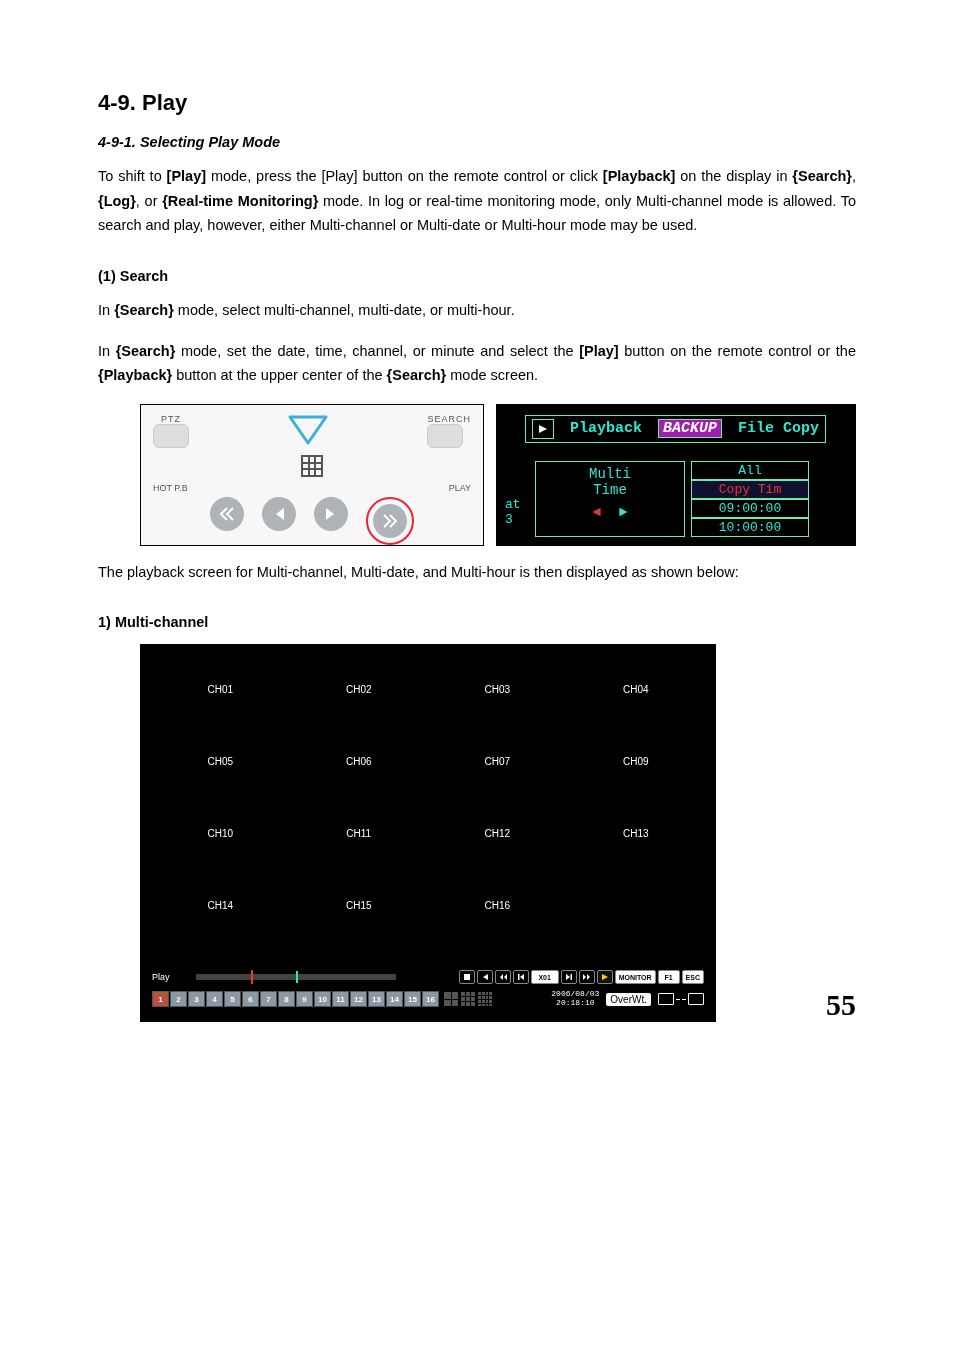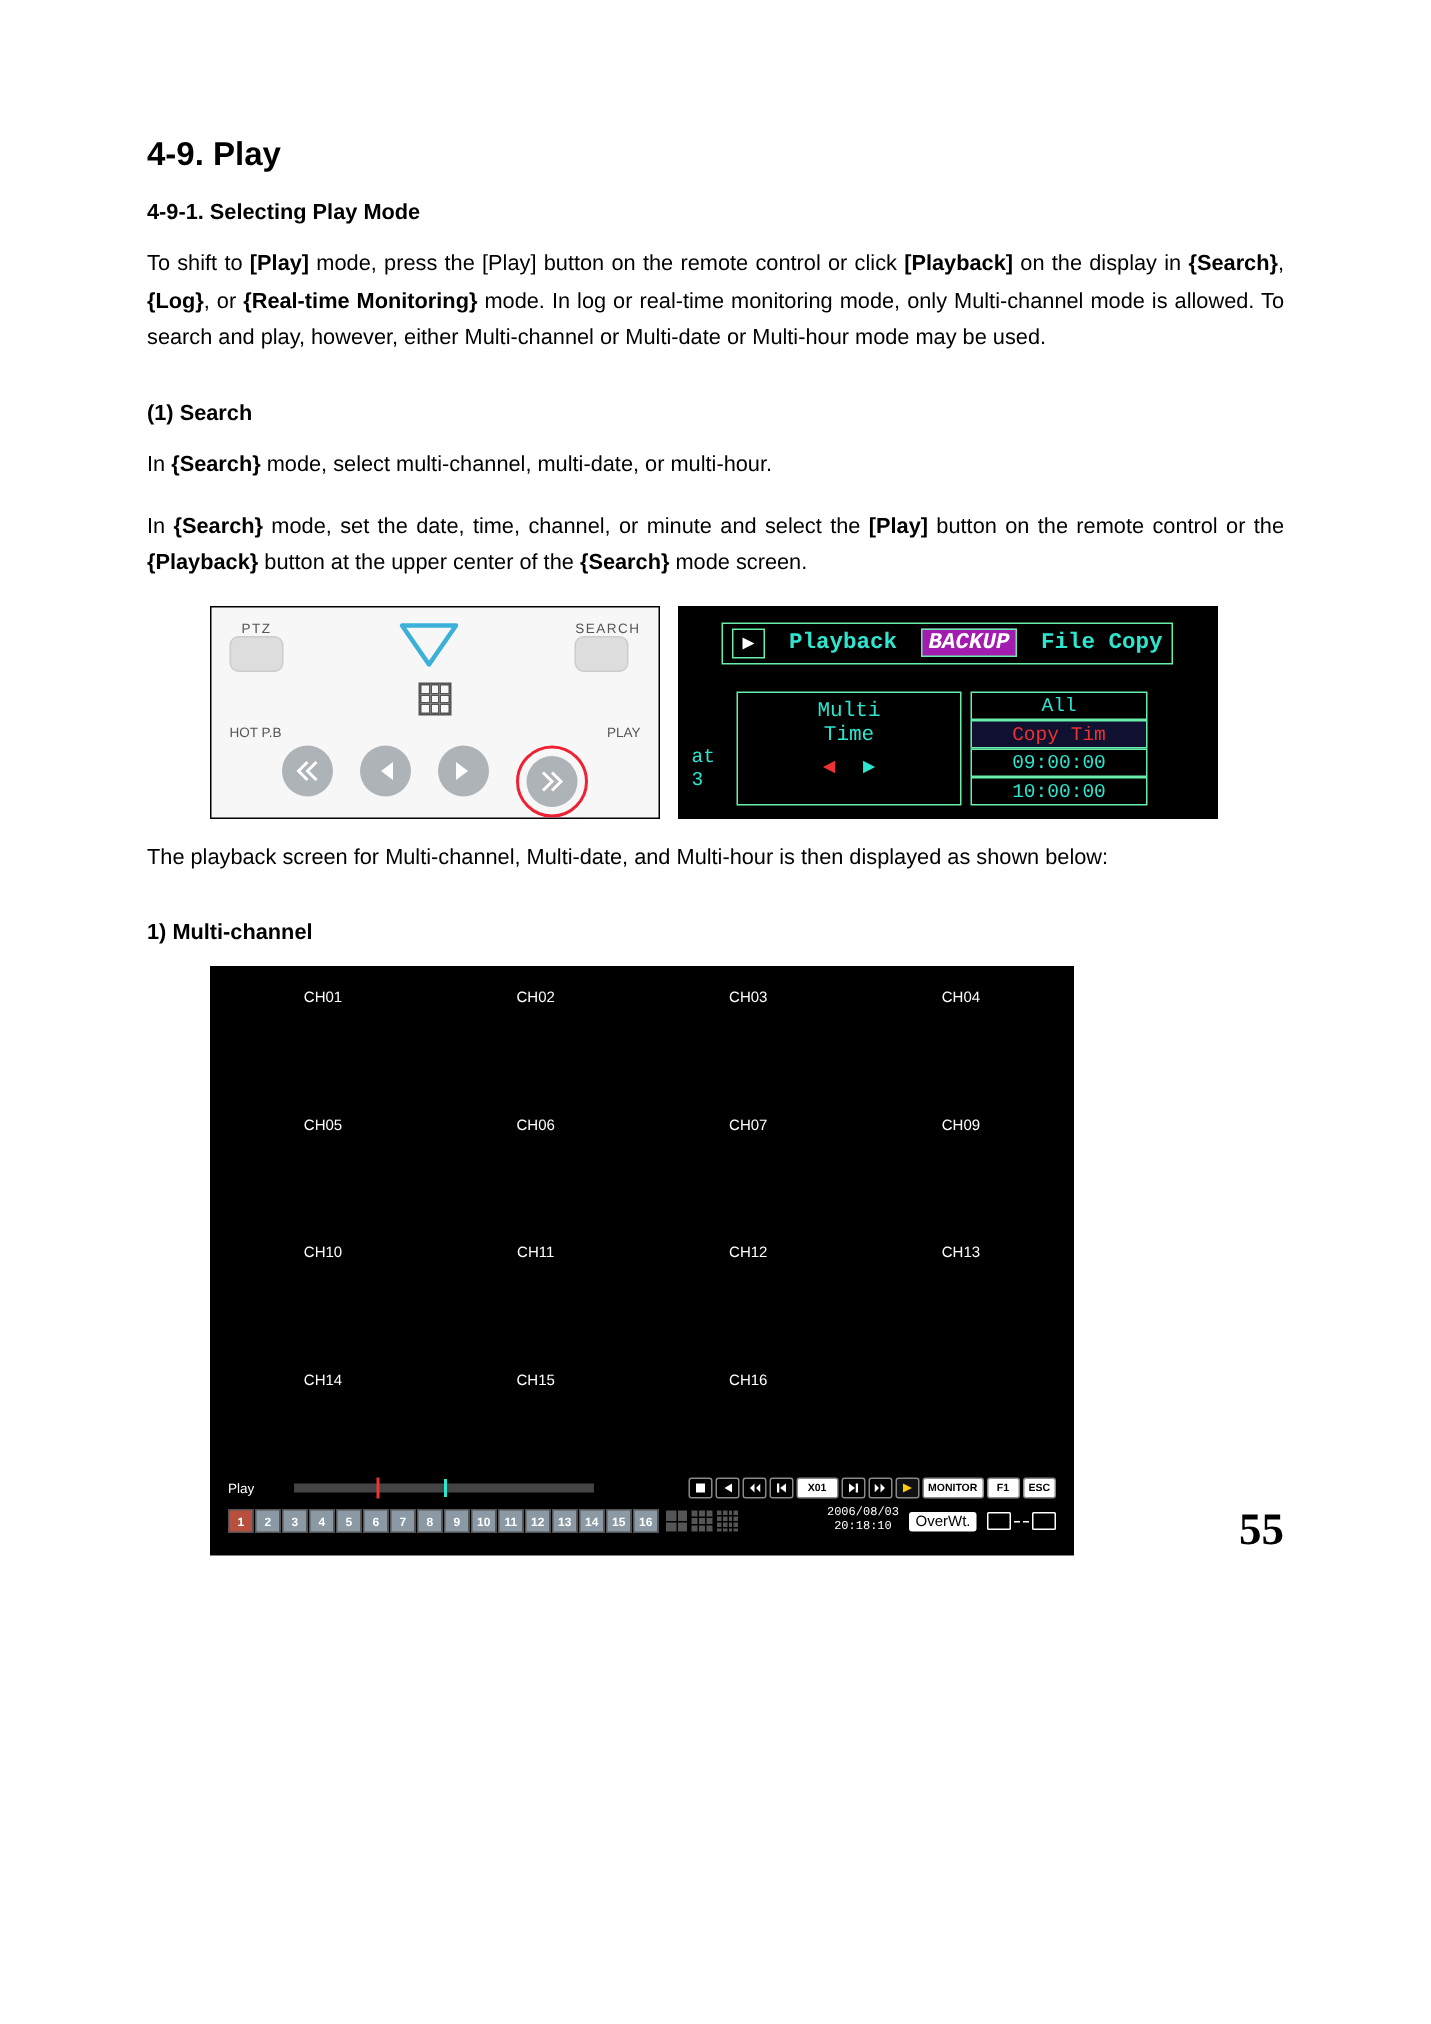--- a/index.html
+++ b/index.html
@@ -16,20 +16,21 @@
   }
   h2.section-title {
     font-size: 22px;
     font-weight: bold;
     margin: 0 0 18px 0;
   }
   h3.sub-title {
     font-size: 14.5px;
     font-weight: bold;
     margin: 0 0 14px 0;
+    font-style: italic;
   }
   p.body {
     font-size: 14.5px;
     line-height: 1.7;
     margin: 0 0 16px 0;
     text-align: justify;
   }
   p.body.indent1 { }
   .bold { font-weight: bold; }
   .sub-heading {
@@ -44,21 +45,21 @@
     gap: 12px;
     margin-left: 42px;
     margin-bottom: 14px;
   }
   .fig-box {
     border: 1px solid #000;
     position: relative;
     box-sizing: border-box;
   }
   .fig-left {
-    width: 300px;
+    width: 344px;
     height: 142px;
     background: #f7f7f7;
     padding: 6px 12px 0 12px;
   }
   .fig-left .row1 { display:flex; justify-content:space-between; align-items:center; font-size:9px; color:#555; letter-spacing:1px;}
   .ptz-shape, .search-shape {
     width: 34px; height: 22px; background:#ddd; border-radius:6px; border:1px solid #ccc;
   }
   .chevron-down { width:46px; height:40px; display:flex; align-items:center; justify-content:center;}
   .chevron-down svg { width:44px; height:40px; }
@@ -99,21 +100,22 @@
     margin: 14px 0 0 42px;
     width: 576px;
     background:#000;
     padding: 10px 12px 14px 12px;
     box-sizing:border-box;
   }
   .mc-grid {
     display:grid;
     grid-template-columns: repeat(4,1fr);
     grid-template-rows: repeat(4, 70px);
-    gap:15px;
+    gap:2px;
+    margin-top:24px;
   }
   .mc-cell {
     background:#000;
     color:#fff;
     font-size:10px;
     display:flex;
     align-items:flex-start;
     justify-content:center;
     padding-top:6px;
     font-family: Arial, sans-serif;

